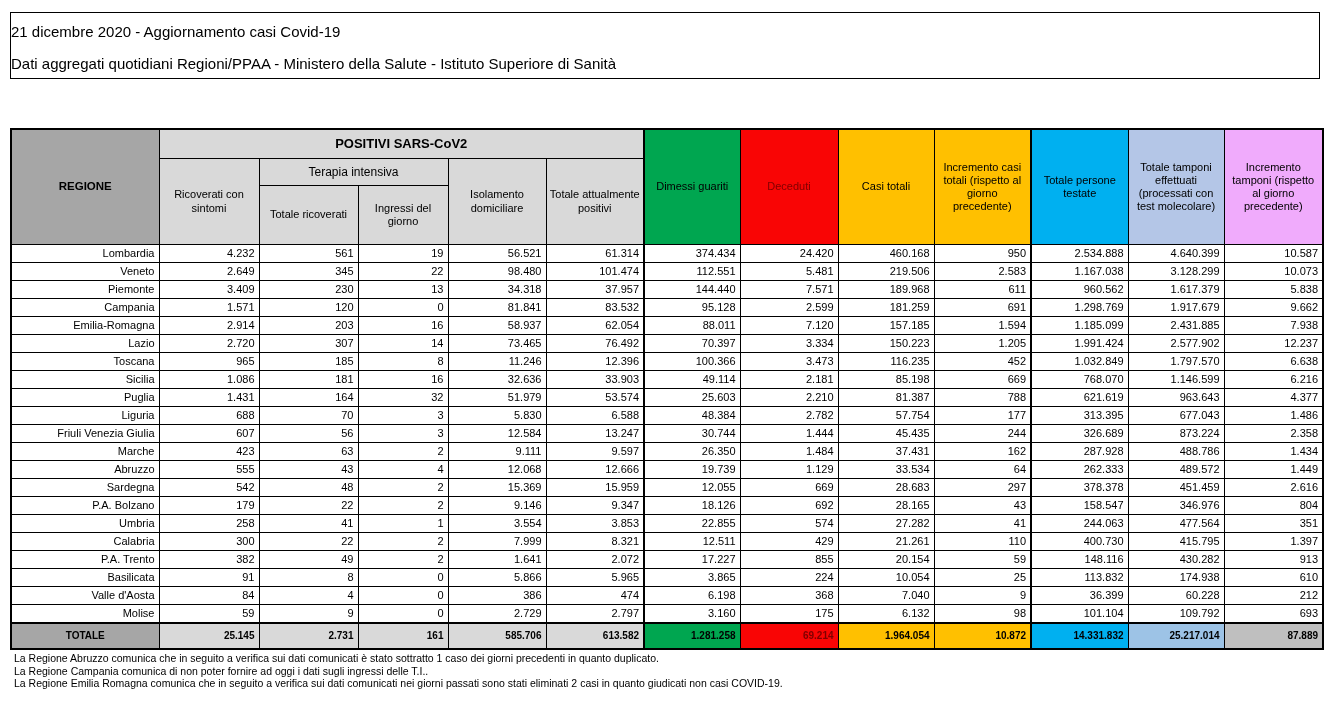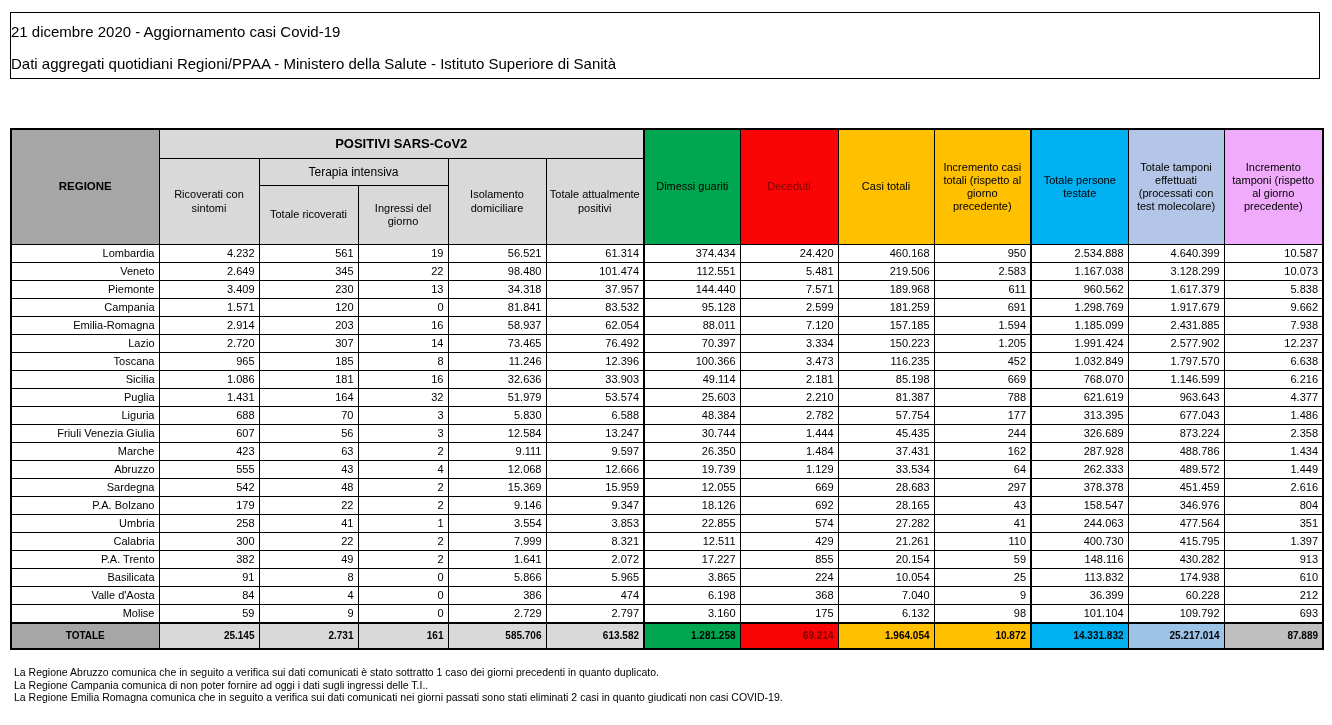--- a/index.html
+++ b/index.html
@@ -60,21 +60,21 @@
   .total-row td:nth-child(8){background:#F90505;color:#7F0000;}
   .total-row td:nth-child(9),
   .total-row td:nth-child(10){background:#FFC000;}
   .total-row td:nth-child(11){background:#00B0F0;}
   .total-row td:nth-child(12){background:#9DC3E6;}
   .total-row td:nth-child(13){background:#BFBFBF;}
 
   
   .notes{position:absolute;left:14px;top:650px;}
   .notes-label{font-size:12px;}
-  .notes-list{margin-top:16px;}
+  .notes-list{margin-top:2px;}
   .note-line{font-size:10.5px;line-height:12.5px;}
 </style>
 </head>
 <body>
 
 <div class="page">
 
   <div class="title-box">
     <div class="title-line1">21 dicembre 2020 - Aggiornamento casi Covid-19</div>
     <div class="title-line2">Dati aggregati quotidiani Regioni/PPAA - Ministero della Salute - Istituto Superiore di Sanità</div>

